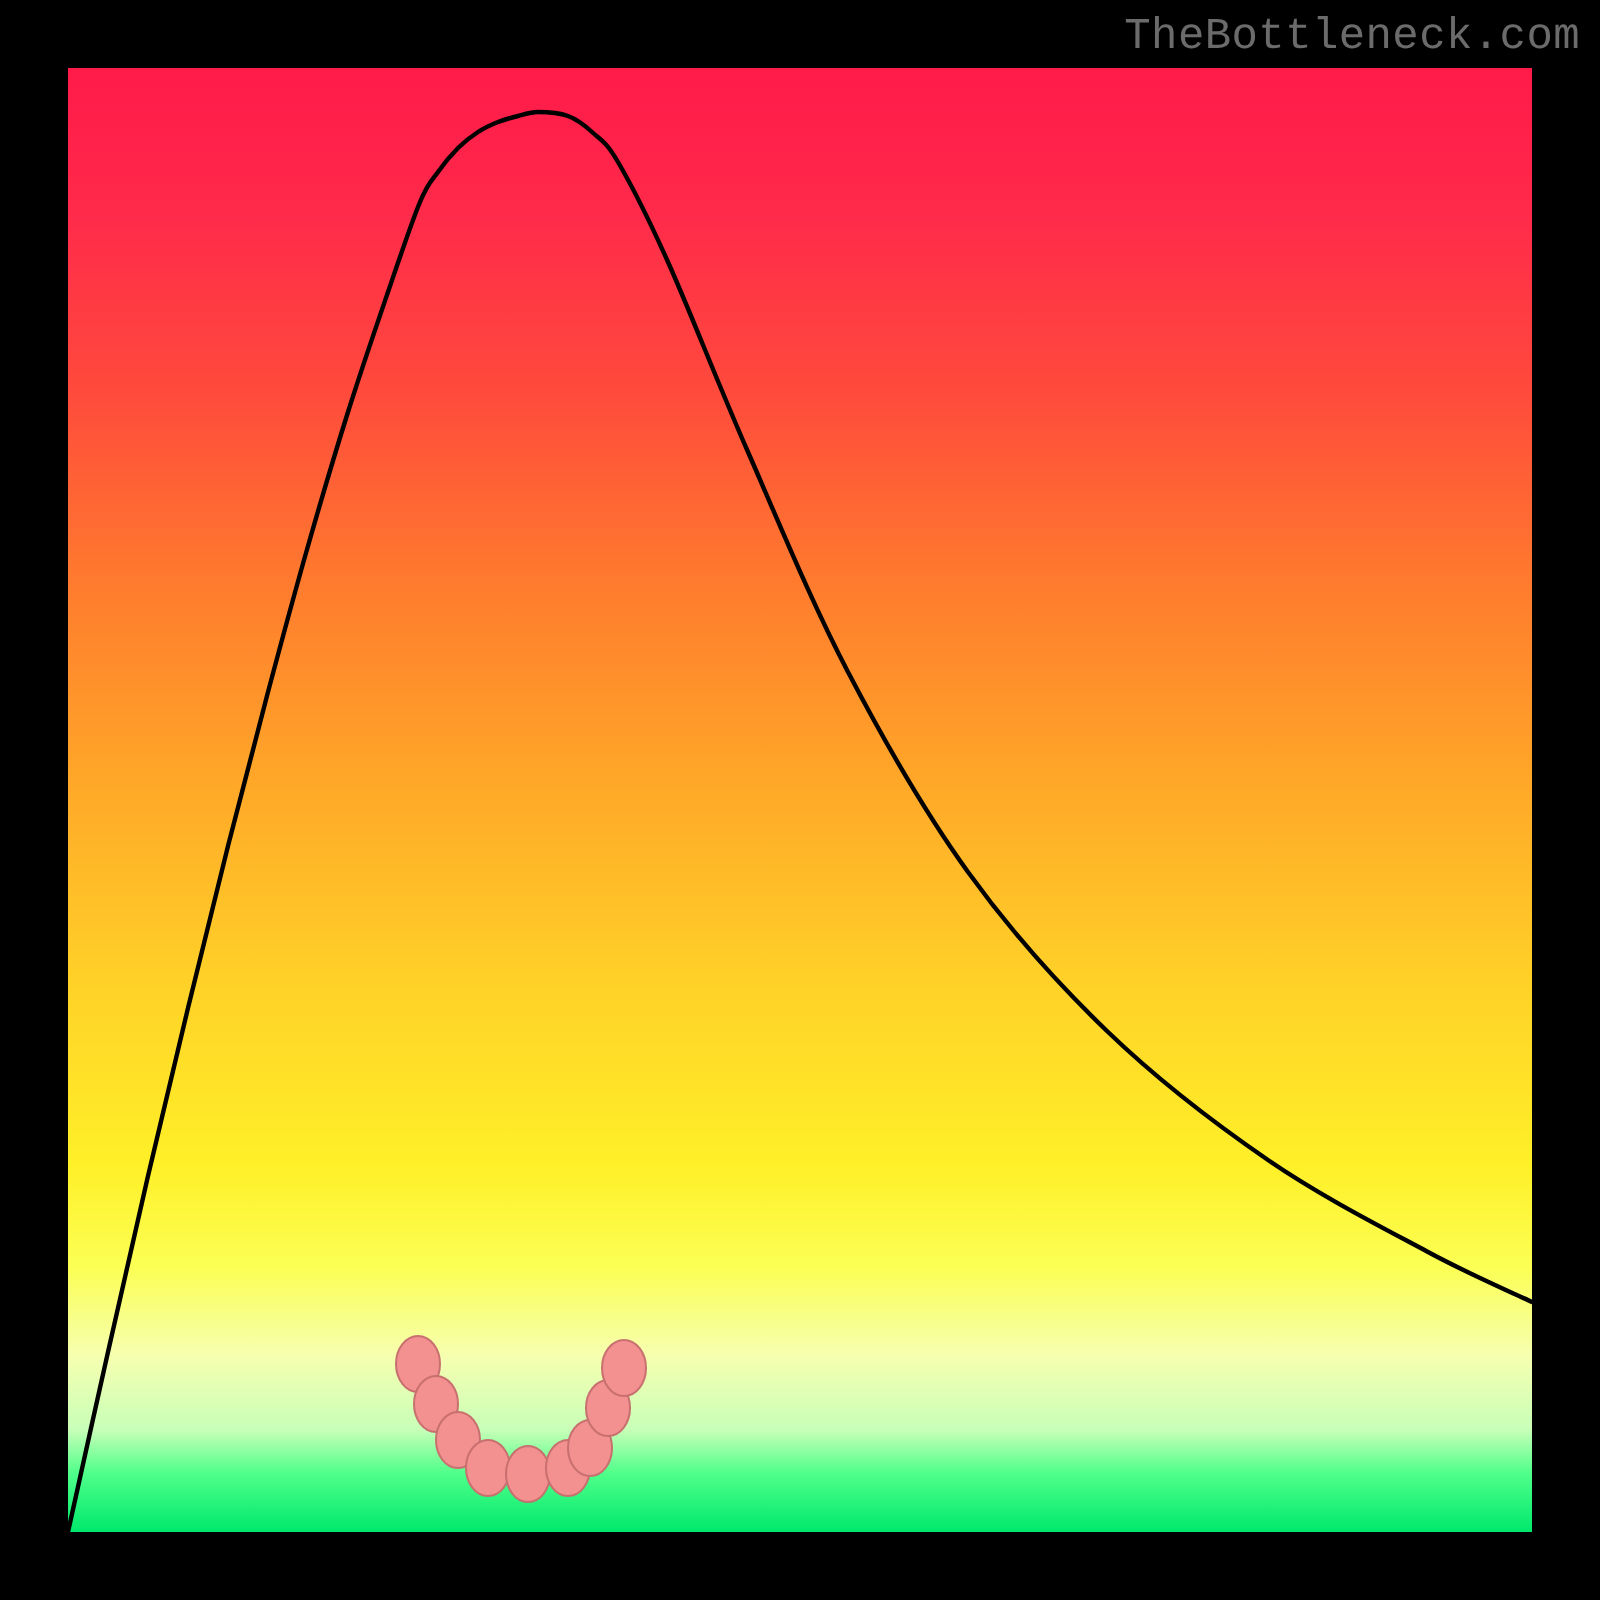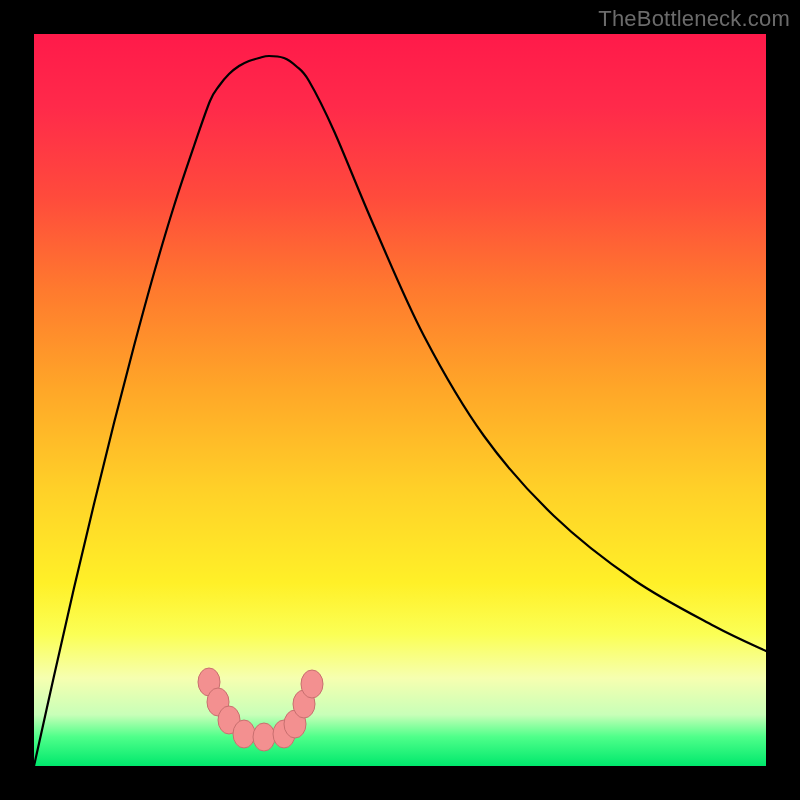--- a/index.html
+++ b/index.html
@@ -11,20 +11,21 @@
     overflow: hidden;
     font-family: Arial, Helvetica, sans-serif;
   }
   .frame {
     position: absolute;
     left: 0;
     top: 0;
     width: 800px;
     height: 800px;
     background: #000;
+    font-family: Liberation Mono, monospace;
   }
   .plot-area {
     position: absolute;
     left: 34px;
     top: 34px;
     width: 732px;
     height: 732px;
     background: linear-gradient(to bottom,
       #ff1a4a 0%,
       #ff2a4a 10%,

